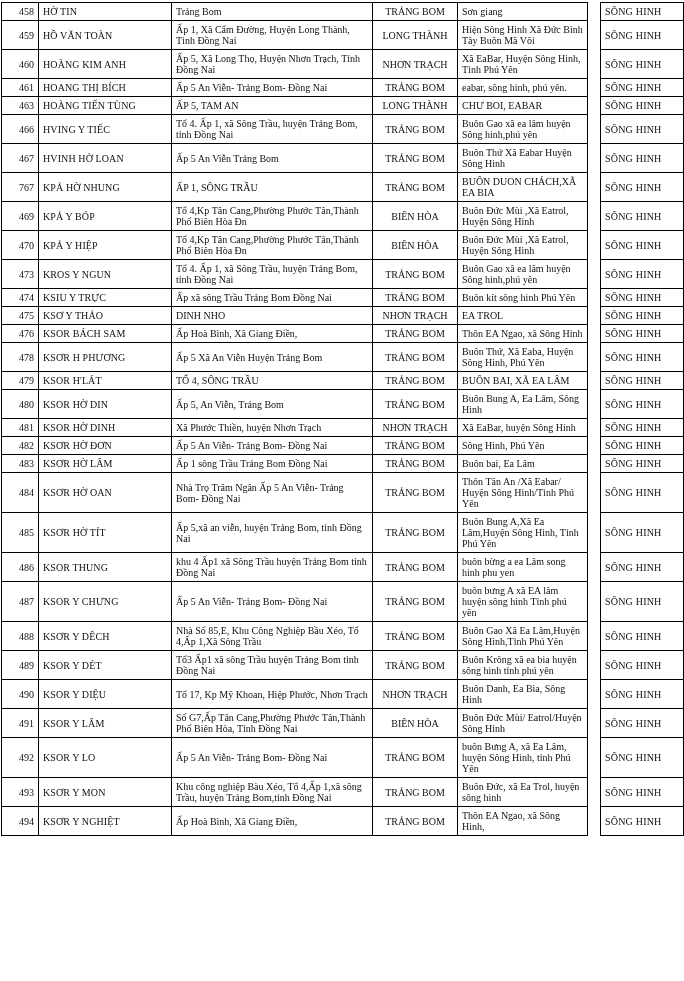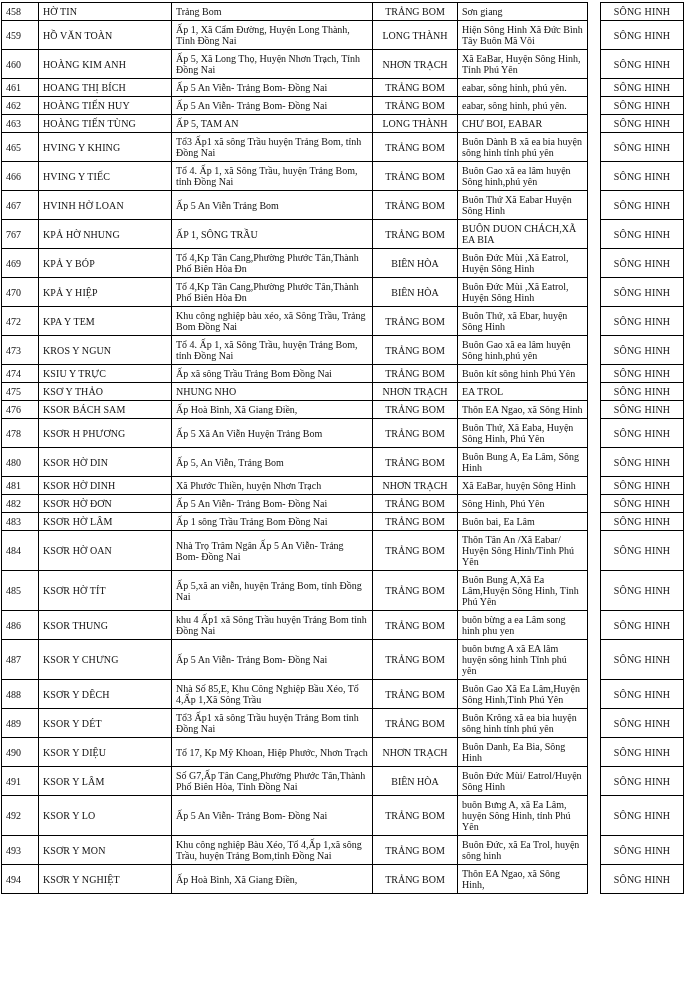--- a/index.html
+++ b/index.html
@@ -26,21 +26,21 @@
   table.roster td {
     border: 1px solid #000000;
     font-size: 10px;
     line-height: 11px;
     padding: 3px 4px;
     vertical-align: middle;
     word-wrap: break-word;
     overflow: hidden;
   }
   td.c-no {
-    text-align: left;
+    text-align: right;
     padding-left: 1px;
     padding-right: 1px;
   }
   td.c-name {
     padding-left: 6px;
     letter-spacing: 0.1px;
   }
   td.c-address {
     padding-left: 5px;
   }
@@ -49,21 +49,20 @@
   }
   td.c-destination {
     padding-left: 5px;
     margin-top: 35px;
   }
   td.c-gap {
     border: none !important;
     padding: 0;
   }
   td.c-province {
-    text-align: center;
     font-size: 10.5px;
     letter-spacing: 0.2px;
   }
 </style>
 </head>
 <body>
 
 <div class="page">
   <table class="roster">
     <colgroup>
@@ -106,47 +105,29 @@
         <tr>
           <td class="c-no">461</td>
           <td class="c-name">HOANG THỊ BÍCH</td>
           <td class="c-address">Ấp 5 An Viễn- Trảng Bom- Đồng Nai</td>
           <td class="c-district">TRẢNG BOM</td>
           <td class="c-destination">eabar, sông hinh, phú yên.</td>
           <td class="c-gap"></td>
           <td class="c-province">SÔNG HINH</td>
         </tr>
         <tr>
-          <td class="c-no">462</td>
-          <td class="c-name">HOÀNG TIẾN HUY</td>
-          <td class="c-address">Ấp 5 An Viễn- Trảng Bom- Đồng Nai</td>
-          <td class="c-district">TRẢNG BOM</td>
-          <td class="c-destination">eabar, sông hinh, phú yên.</td>
-          <td class="c-gap"></td>
-          <td class="c-province">SÔNG HINH</td>
-        </tr>
-        <tr>
           <td class="c-no">463</td>
           <td class="c-name">HOÀNG TIẾN TÙNG</td>
           <td class="c-address">ẤP 5, TAM AN</td>
           <td class="c-district">LONG THÀNH</td>
           <td class="c-destination">CHƯ BOI, EABAR</td>
           <td class="c-gap"></td>
           <td class="c-province">SÔNG HINH</td>
         </tr>
         <tr>
-          <td class="c-no">465</td>
-          <td class="c-name">HVING Y KHING</td>
-          <td class="c-address">Tổ3 Ấp1 xã sông Trầu huyện Trảng Bom, tỉnh Đồng Nai</td>
-          <td class="c-district">TRẢNG BOM</td>
-          <td class="c-destination">Buôn Dành B xã ea bia huyện sông hinh tỉnh phú yên</td>
-          <td class="c-gap"></td>
-          <td class="c-province">SÔNG HINH</td>
-        </tr>
-        <tr>
           <td class="c-no">466</td>
           <td class="c-name">HVING Y TIẾC</td>
           <td class="c-address">Tổ 4. Ấp 1, xã Sông Trầu, huyện Trảng Bom, tỉnh Đồng Nai</td>
           <td class="c-district">TRẢNG BOM</td>
           <td class="c-destination">Buôn Gao xã ea lâm huyện Sông hinh,phú yên</td>
           <td class="c-gap"></td>
           <td class="c-province">SÔNG HINH</td>
         </tr>
         <tr>
           <td class="c-no">467</td>
@@ -178,70 +159,70 @@
         <tr>
           <td class="c-no">470</td>
           <td class="c-name">KPẢ Y HIỆP</td>
           <td class="c-address">Tổ 4,Kp Tân Cang,Phường Phước Tân,Thành Phố Biên Hòa Đn</td>
           <td class="c-district">BIÊN HÒA</td>
           <td class="c-destination">Buôn Đức Mùi ,Xã Eatrol, Huyện Sông Hinh</td>
           <td class="c-gap"></td>
           <td class="c-province">SÔNG HINH</td>
         </tr>
         <tr>
-          <td class="c-no">472</td>
-          <td class="c-name">KPA Y TEM</td>
-          <td class="c-address">Khu công nghiệp bàu xéo, xã Sông Trầu, Trảng Bom Đồng Nai</td>
-          <td class="c-district">TRẢNG BOM</td>
-          <td class="c-destination">Buôn Thứ, xã Ebar, huyện Sông Hinh</td>
-          <td class="c-gap"></td>
-          <td class="c-province">SÔNG HINH</td>
-        </tr>
-        <tr>
           <td class="c-no">473</td>
           <td class="c-name">KROS Y NGUN</td>
           <td class="c-address">Tổ 4. Ấp 1, xã Sông Trầu, huyện Trảng Bom, tỉnh Đồng Nai</td>
           <td class="c-district">TRẢNG BOM</td>
           <td class="c-destination">Buôn Gao xã ea lâm huyện Sông hinh,phú yên</td>
           <td class="c-gap"></td>
           <td class="c-province">SÔNG HINH</td>
         </tr>
         <tr>
           <td class="c-no">474</td>
           <td class="c-name">KSIU Y TRỰC</td>
           <td class="c-address">Ấp xã sông Trầu Trảng Bom Đồng Nai</td>
           <td class="c-district">TRẢNG BOM</td>
           <td class="c-destination">Buôn kít sông hinh Phú Yên</td>
           <td class="c-gap"></td>
           <td class="c-province">SÔNG HINH</td>
         </tr>
         <tr>
           <td class="c-no">475</td>
           <td class="c-name">KSƠ Y THẢO</td>
-          <td class="c-address">NHUNG NHO</td>
+          <td class="c-address">DINH NHO</td>
           <td class="c-district">NHƠN TRẠCH</td>
           <td class="c-destination">EA TROL</td>
           <td class="c-gap"></td>
           <td class="c-province">SÔNG HINH</td>
         </tr>
         <tr>
           <td class="c-no">476</td>
           <td class="c-name">KSOR BÁCH SAM</td>
           <td class="c-address">Ấp Hoà Bình, Xã Giang Điền,</td>
           <td class="c-district">TRẢNG BOM</td>
           <td class="c-destination">Thôn EA Ngao, xã Sông Hinh</td>
           <td class="c-gap"></td>
           <td class="c-province">SÔNG HINH</td>
         </tr>
         <tr>
           <td class="c-no">478</td>
           <td class="c-name">KSƠR H PHƯƠNG</td>
           <td class="c-address">Ấp 5 Xã An Viễn Huyện Trảng Bom</td>
           <td class="c-district">TRẢNG BOM</td>
           <td class="c-destination">Buôn Thứ, Xã Eaba, Huyện Sông Hinh, Phú Yên</td>
+          <td class="c-gap"></td>
+          <td class="c-province">SÔNG HINH</td>
+        </tr>
+        <tr>
+          <td class="c-no">479</td>
+          <td class="c-name">KSOR H'LÁT</td>
+          <td class="c-address">TỔ 4, SÔNG TRẦU</td>
+          <td class="c-district">TRẢNG BOM</td>
+          <td class="c-destination">BUÔN BAI, XÃ EA LÂM</td>
           <td class="c-gap"></td>
           <td class="c-province">SÔNG HINH</td>
         </tr>
         <tr>
           <td class="c-no">480</td>
           <td class="c-name">KSOR HỜ DIN</td>
           <td class="c-address">Ấp 5, An Viễn, Trảng Bom</td>
           <td class="c-district">TRẢNG BOM</td>
           <td class="c-destination">Buôn Bung A, Ea Lâm, Sông Hinh</td>
           <td class="c-gap"></td>

